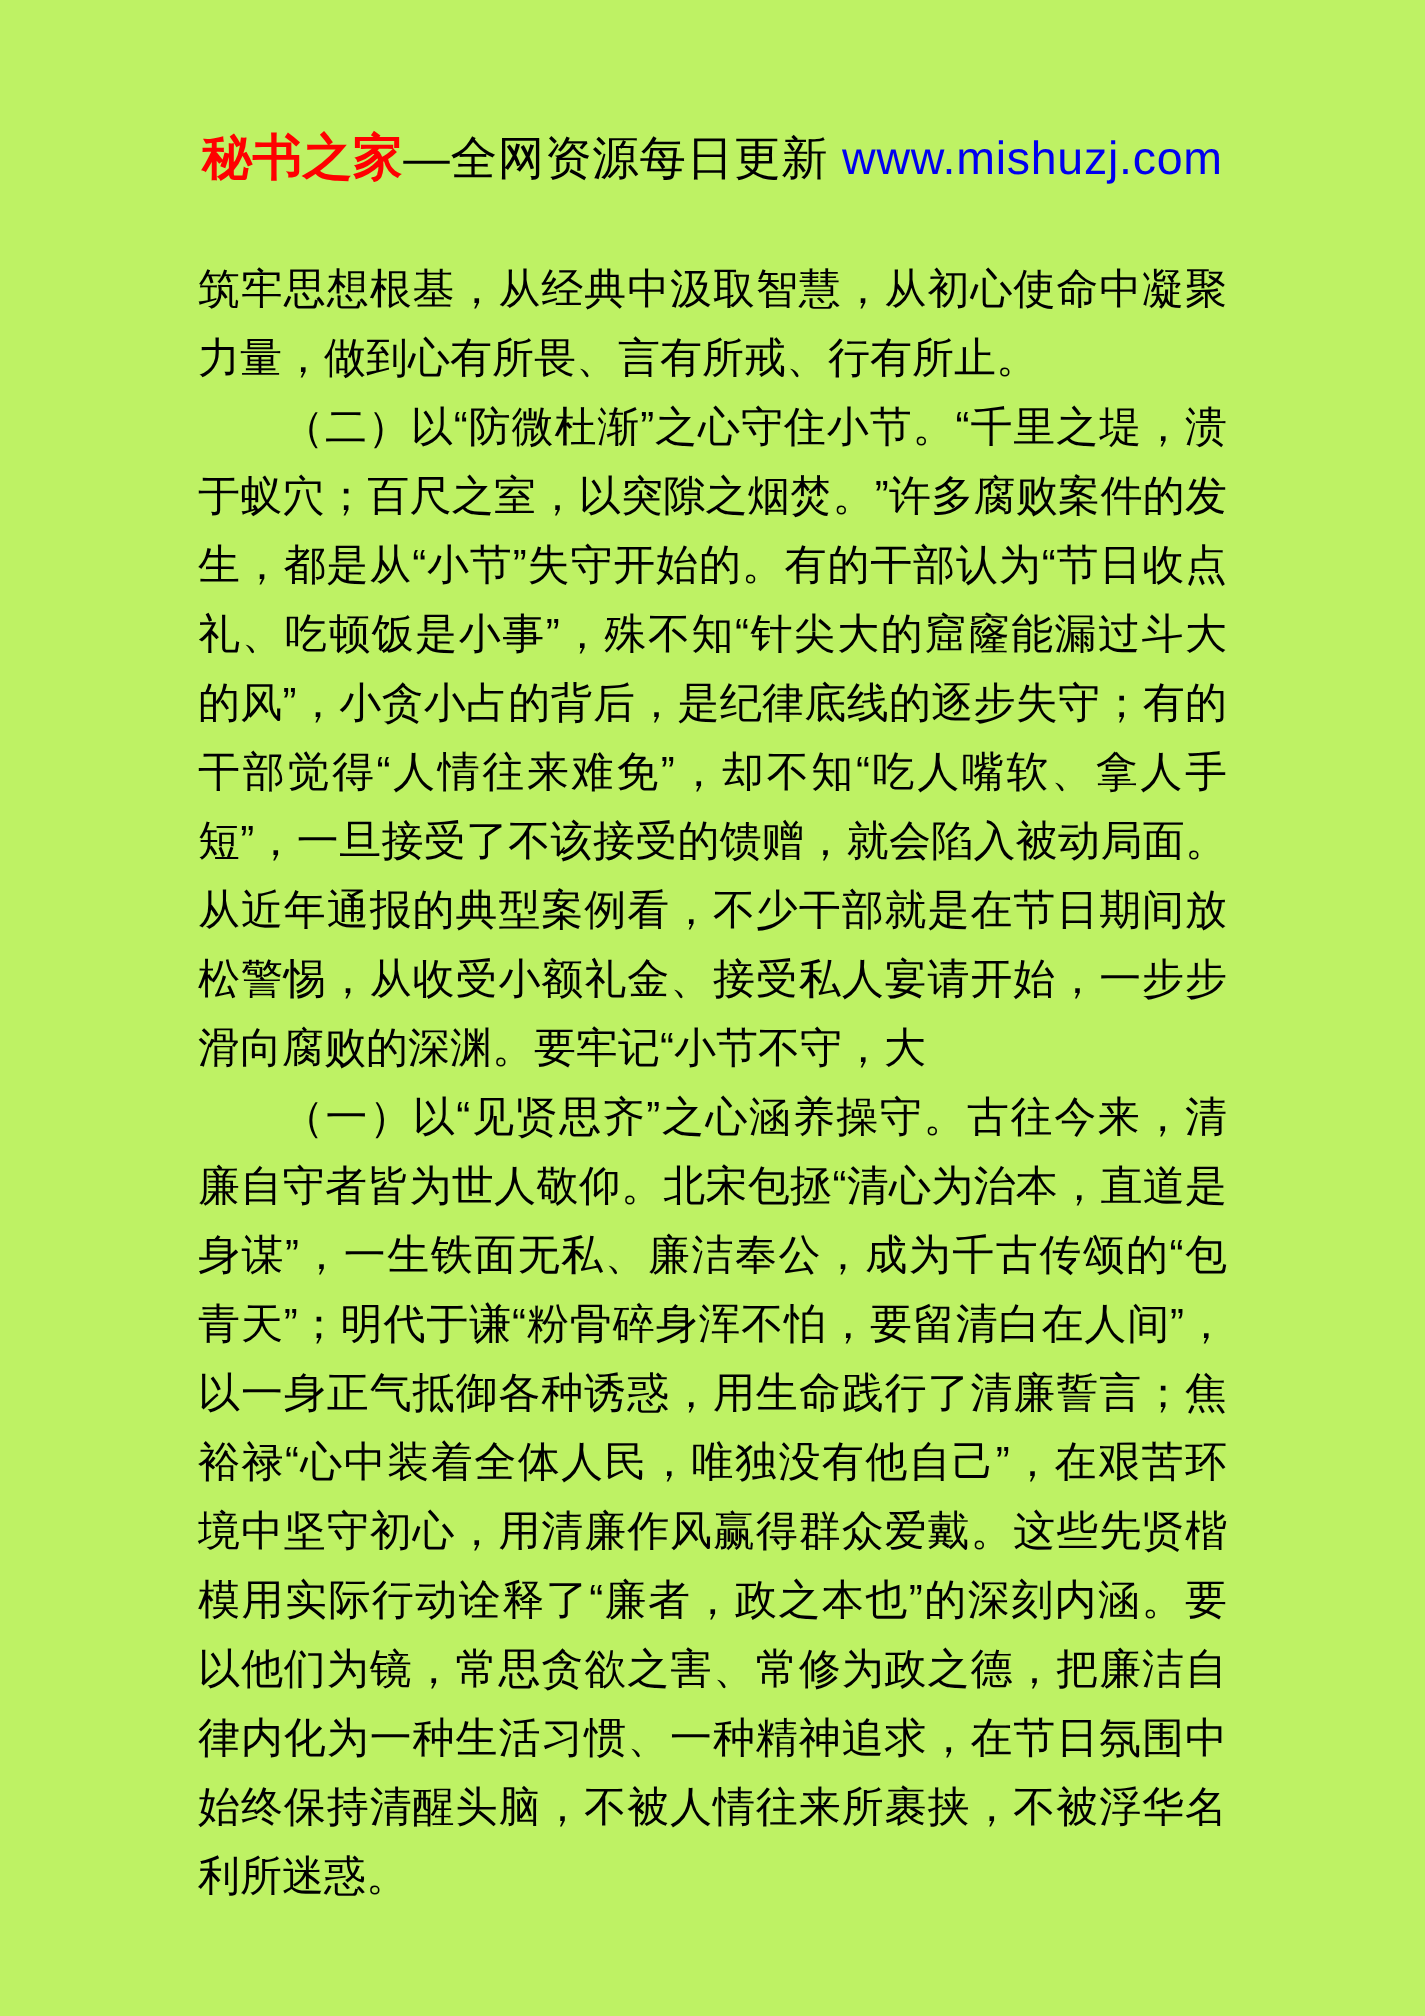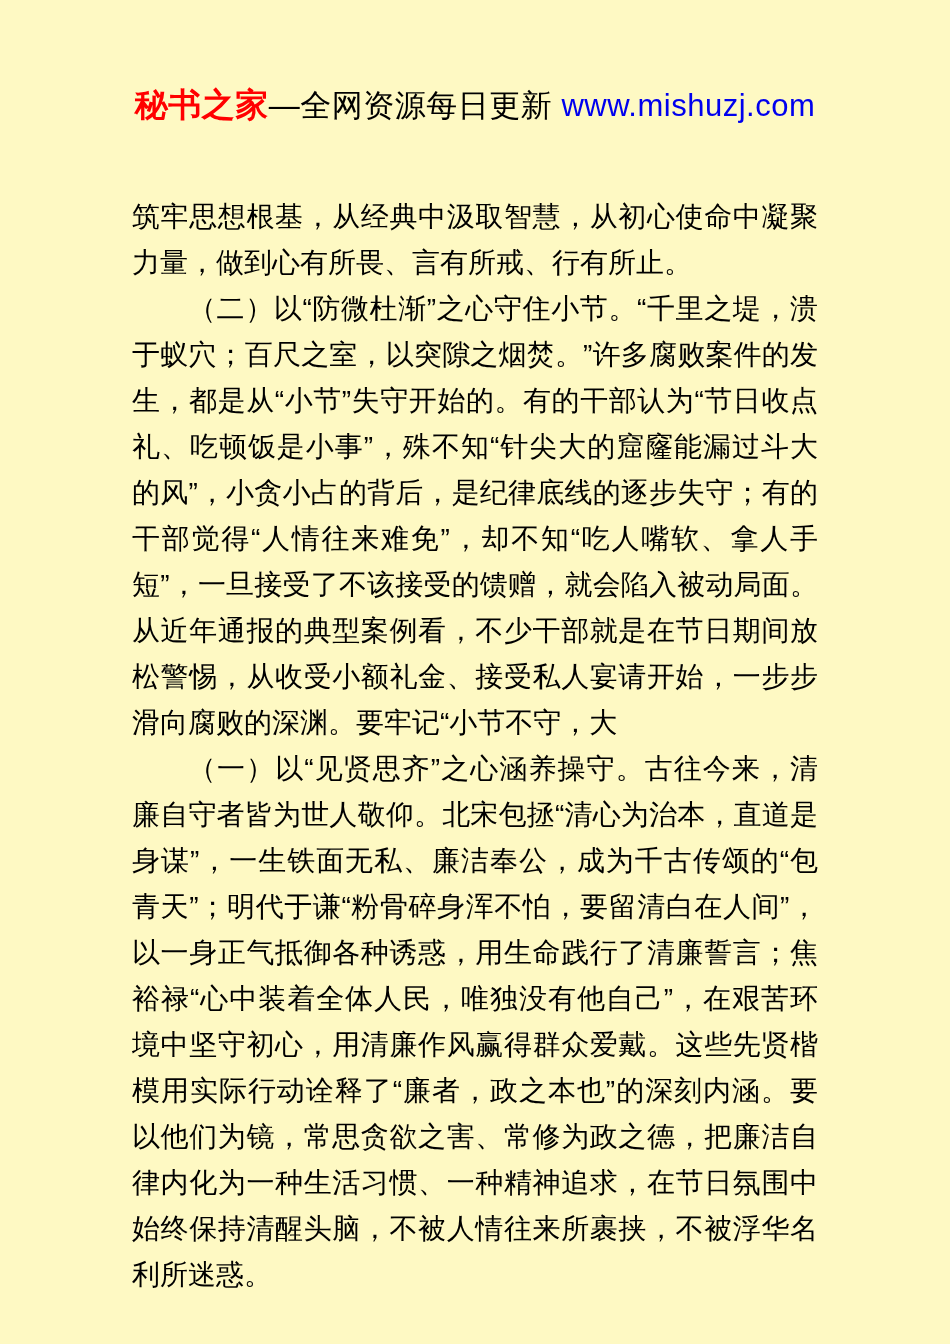--- a/index.html
+++ b/index.html
@@ -4,21 +4,21 @@
 <style>
   html, body {
     margin: 0;
     padding: 0;
     background: #ffffff;
   }
   .page {
     position: relative;
     width: 950px;
     height: 1344px;
-    background: #fef9c3;
+    background: #bef264;
     overflow: hidden;
     font-family: "Liberation Sans", "DejaVu Sans", sans-serif;
   }
   .doc-header {
     position: absolute;
     top: 84px;
     left: 0;
     width: 100%;
     text-align: center;
     font-size: 31px;
@@ -44,21 +44,20 @@
   .doc-body {
     position: absolute;
     top: 170px;
     left: 132px;
     width: 686px;
     color: #000000;
     font-size: 28px;
     line-height: 46px;
     text-align: justify;
     text-justify: inter-ideograph;
-    margin-top: 24px;
   }
   .doc-body p {
     margin: 0;
     padding: 0;
   }
   .doc-body p.indented {
     text-indent: 2em;
   }
 </style>
 </head>

